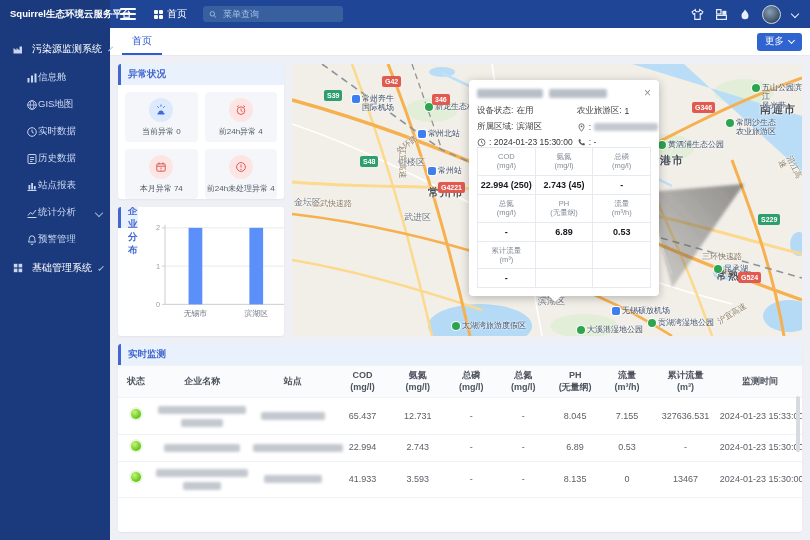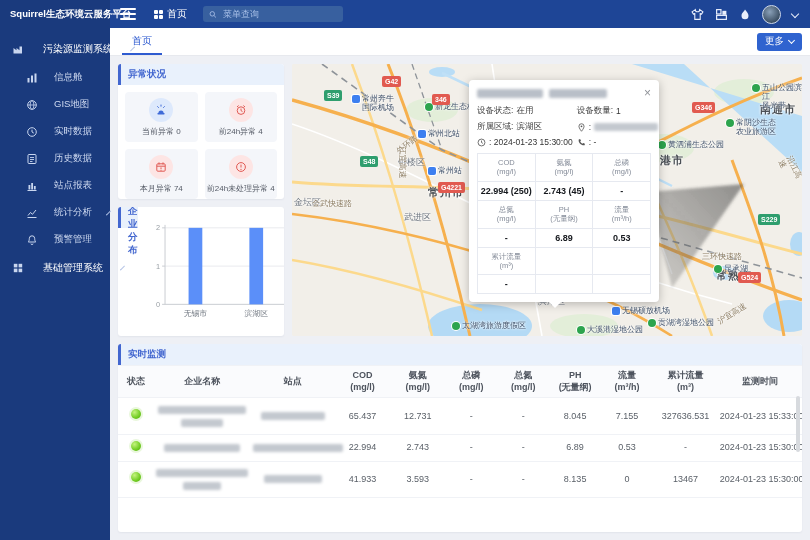--- a/index.html
+++ b/index.html
@@ -17,23 +17,23 @@
   .searchbox{margin-left:16px;width:128px;height:16px;background:#38609f;border-radius:3px;display:flex;align-items:center;padding:0 6px;gap:4px;}
   .searchbox input{background:transparent;border:0;outline:0;color:#dbe6f8;font-size:9px;width:100%;font-family:"Liberation Sans",sans-serif;}
   .searchbox input::placeholder{color:#a9c0e8;}
   .top-icons{margin-left:auto;display:flex;align-items:center;gap:11px;padding-right:12px;color:#e8eefb;}
   .avatar{width:17px;height:17px;border-radius:50%;background:radial-gradient(circle at 40% 35%,#8aa0b8,#3c4f63 70%);border:1px solid #cfd9ea;}
   .chev{display:inline-block;width:5px;height:5px;border-right:1.4px solid currentColor;border-bottom:1.4px solid currentColor;transform:rotate(45deg);}
   .chev.up{transform:rotate(-135deg);}
 
   
   .sidebar{position:absolute;left:0;top:28px;width:110px;bottom:0;background:#1a3a7d;z-index:15;padding-top:6px;box-sizing:border-box;}
-  .sb-group{display:flex;align-items:center;gap:19px;color:#fff;font-size:10px;padding:8px 8px 8px 12px;cursor:pointer;}
+  .sb-group{display:flex;align-items:center;gap:8px;color:#fff;font-size:10px;padding:8px 8px 8px 12px;cursor:pointer;}
   .sb-group .chev{color:#b9c7e6;margin-left:auto;}
-  .sb-item{display:flex;align-items:center;gap:16px;color:#cfdaf1;font-size:9.5px;padding:7px 8px 7px 26px;cursor:pointer;text-align:right;}
+  .sb-item{display:flex;align-items:center;gap:0;color:#cfdaf1;font-size:9.5px;padding:7px 8px 7px 26px;cursor:pointer;text-align:right;}
   .sb-item .chev{color:#9fb2da;margin-left:auto;}
   .sb-ico{width:12px;height:12px;flex:0 0 auto;color:#c9d6ef;display:inline-flex;}
   .sb-ico svg{width:12px;height:12px;}
   .sb-gl{white-space:nowrap;}
   .sb-il{white-space:nowrap;}
 
   
   .main{position:absolute;left:110px;top:28px;right:0;bottom:0;}
   .tabbar{height:27px;background:#fff;border-bottom:1px solid #e7e9ee;display:flex;align-items:center;position:relative;}
   .tab{margin-left:12px;height:27px;display:flex;align-items:center;padding:0 10px;font-size:10px;color:#2e5bd0;border-bottom:2px solid #2e5bd0;box-sizing:border-box;cursor:pointer;}
@@ -76,21 +76,21 @@
   .badge.r{background:#e15a50;}
   .annot{position:absolute;inset:0;width:100%;height:100%;z-index:2;pointer-events:none;}
   .pin{position:absolute;z-index:3;width:11px;height:11px;background:#2f7bf0;border:1.5px solid #fff;border-radius:50% 50% 50% 0;transform:rotate(-45deg);box-shadow:0 1px 2px rgba(0,0,0,.35);}
   .pin::after{content:"";position:absolute;left:3px;top:3px;width:3px;height:3px;border-radius:50%;background:#fff;}
 
   
   .popup{position:absolute;z-index:4;left:177px;top:16px;width:190px;background:#fff;border-radius:4px;box-shadow:0 2px 10px rgba(0,0,0,.25);padding:7px 8px 8px;box-sizing:border-box;font-size:8.5px;color:#333;}
   .popup::after{content:"";position:absolute;left:80px;top:100%;border:6px solid transparent;border-top-color:#fff;}
   .pp-title{display:flex;align-items:center;gap:6px;margin-bottom:6px;}
   .pp-close{margin-left:auto;color:#909399;font-size:12px;line-height:1;cursor:pointer;}
-  .pp-info{display:grid;grid-template-columns:1fr 1fr;row-gap:4px;column-gap:4px;margin-bottom:6px;}
+  .pp-info{display:grid;grid-template-columns:1fr 1fr;row-gap:4px;column-gap:4px;}
   .pi{display:flex;align-items:center;gap:3px;white-space:nowrap;color:#444;}
   .pi b{font-weight:normal;color:#333;}
   .pi svg{width:9px;height:9px;color:#555;flex:0 0 auto;}
   .pm-grid{display:grid;grid-template-columns:1fr 1fr 1fr;border-top:1px solid #e6e9f0;border-left:1px solid #e6e9f0;}
   .pm-h,.pm-v{border-right:1px solid #e6e9f0;border-bottom:1px solid #e6e9f0;text-align:center;padding:4px 2px;min-height:10px;}
   .pm-h{font-size:7.5px;color:#858c99;line-height:1.25;}
   .pm-v{font-size:9px;font-weight:bold;color:#15181d;}
   .blur{display:inline-block;height:8px;border-radius:2px;background:#c3c8cf;filter:blur(1.6px);vertical-align:middle;}
   .pp-title .blur{height:9px;background:#b9bfc8;}
 
@@ -427,21 +427,21 @@
               <span class="blur" style="width:66px"></span>
                 <span class="blur" style="width:58px"></span>
               <span class="pp-close">×</span>
             </div>
             <div class="pp-info">
               <div class="pi">
                   <span>设备状态:</span>
                   <b>在用</b>
                 </div>
               <div class="pi">
-                  <span>设备数量:</span>
+                  <span>农业旅游区:</span>
                   <b>1</b>
                 </div>
               <div class="pi">
                   <span>所属区域:</span>
                   <b>滨湖区</b>
                 </div>
               <div class="pi">
                 <svg viewBox="0 0 12 12">
                     <path d="M6 1a3.4 3.4 0 0 1 3.4 3.4C9.4 7 6 11 6 11S2.6 7 2.6 4.4A3.4 3.4 0 0 1 6 1z" fill="none" stroke="currentColor" stroke-width="1.1"></path>
                     <circle cx="6" cy="4.4" r="1.2" fill="currentColor"></circle>

